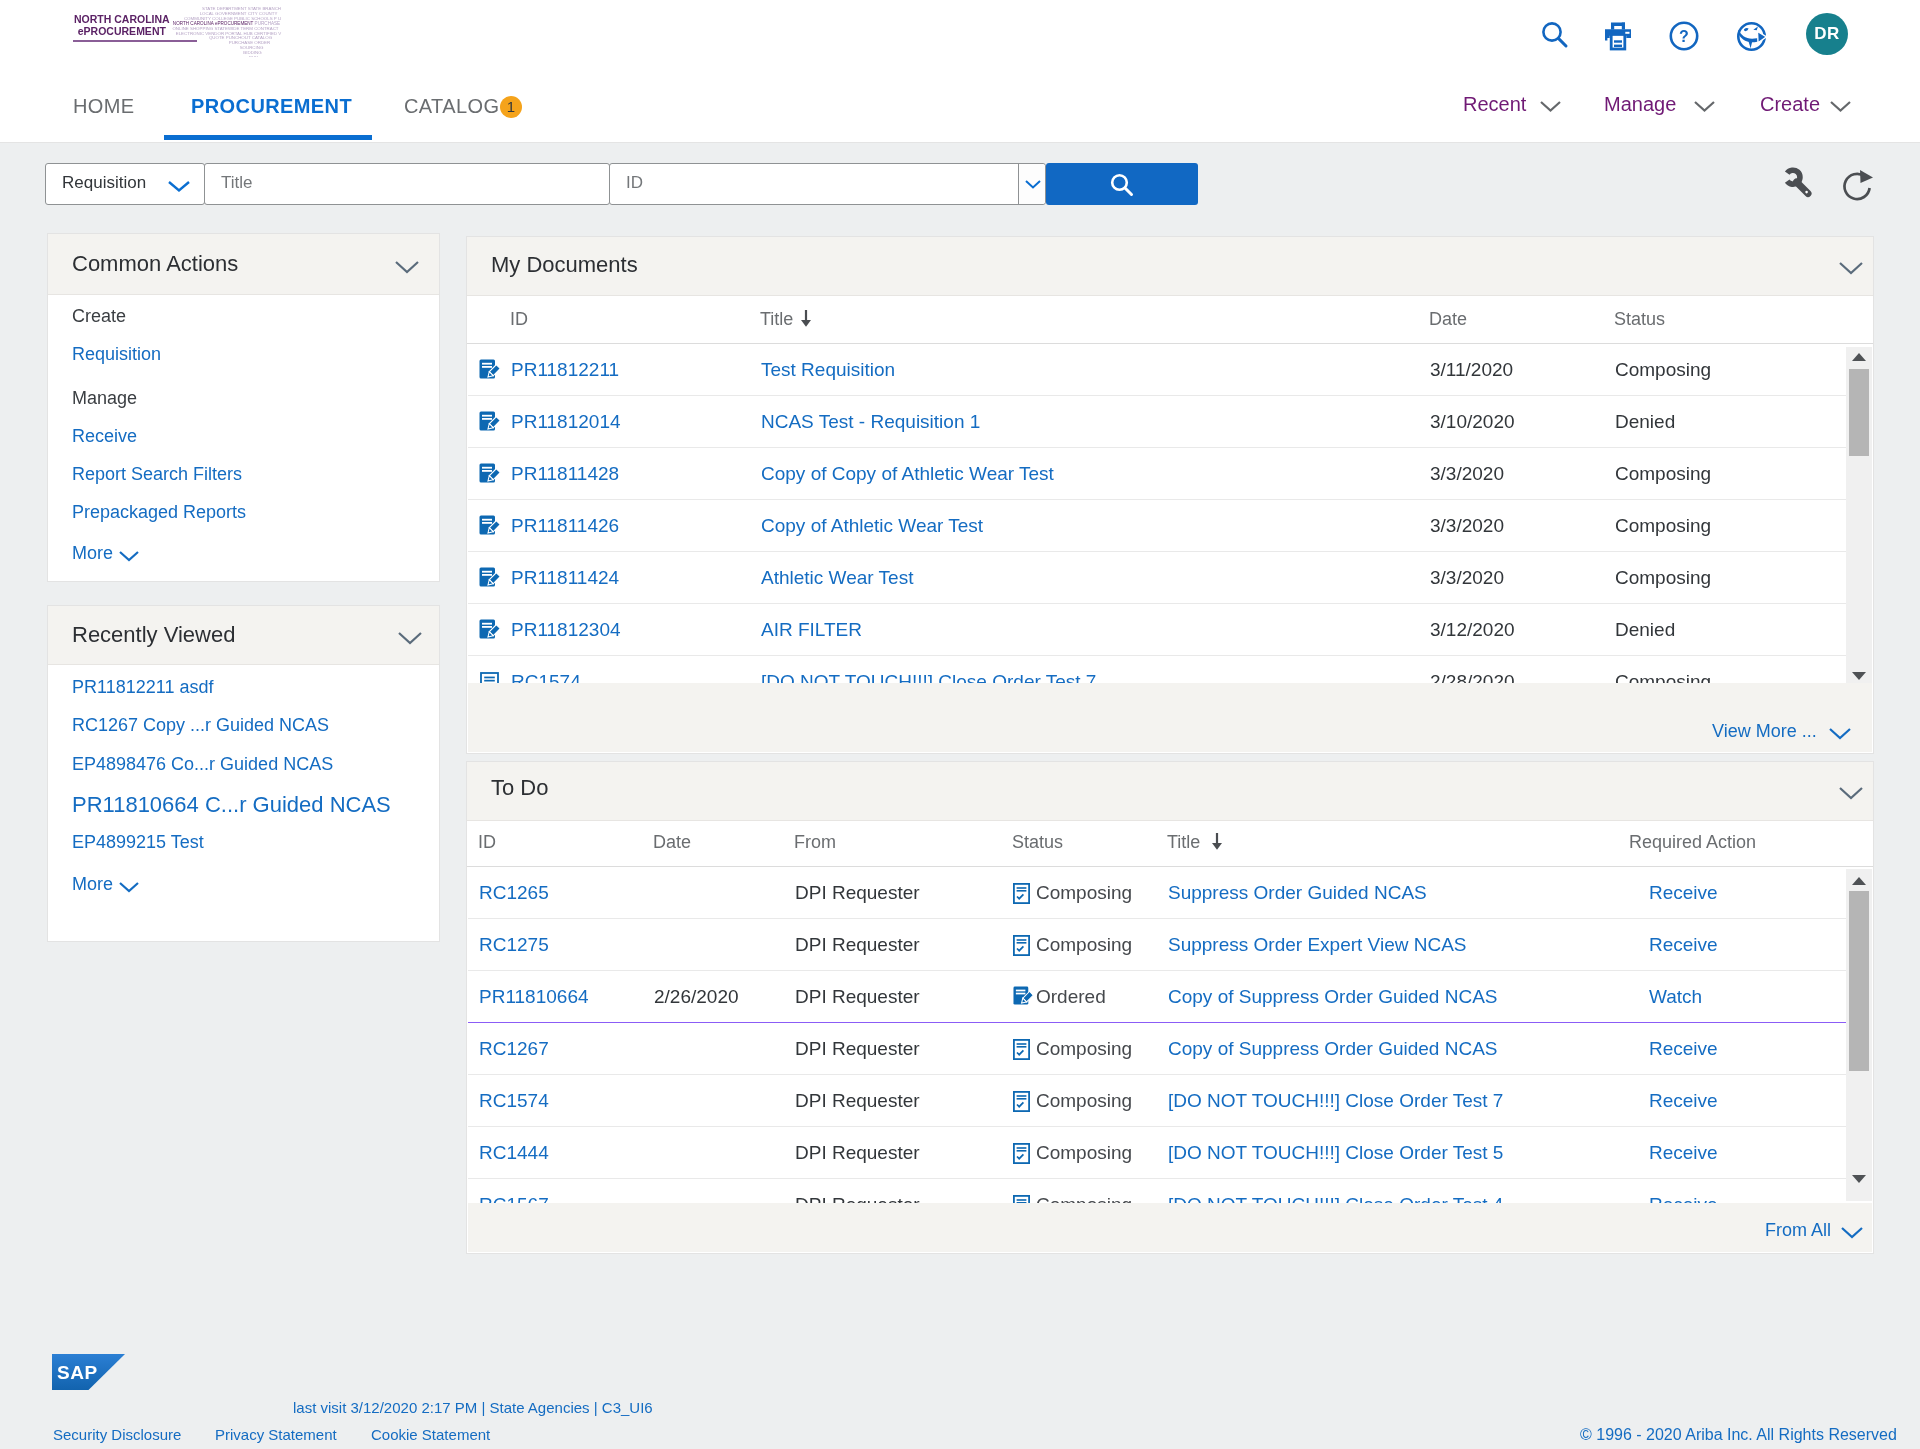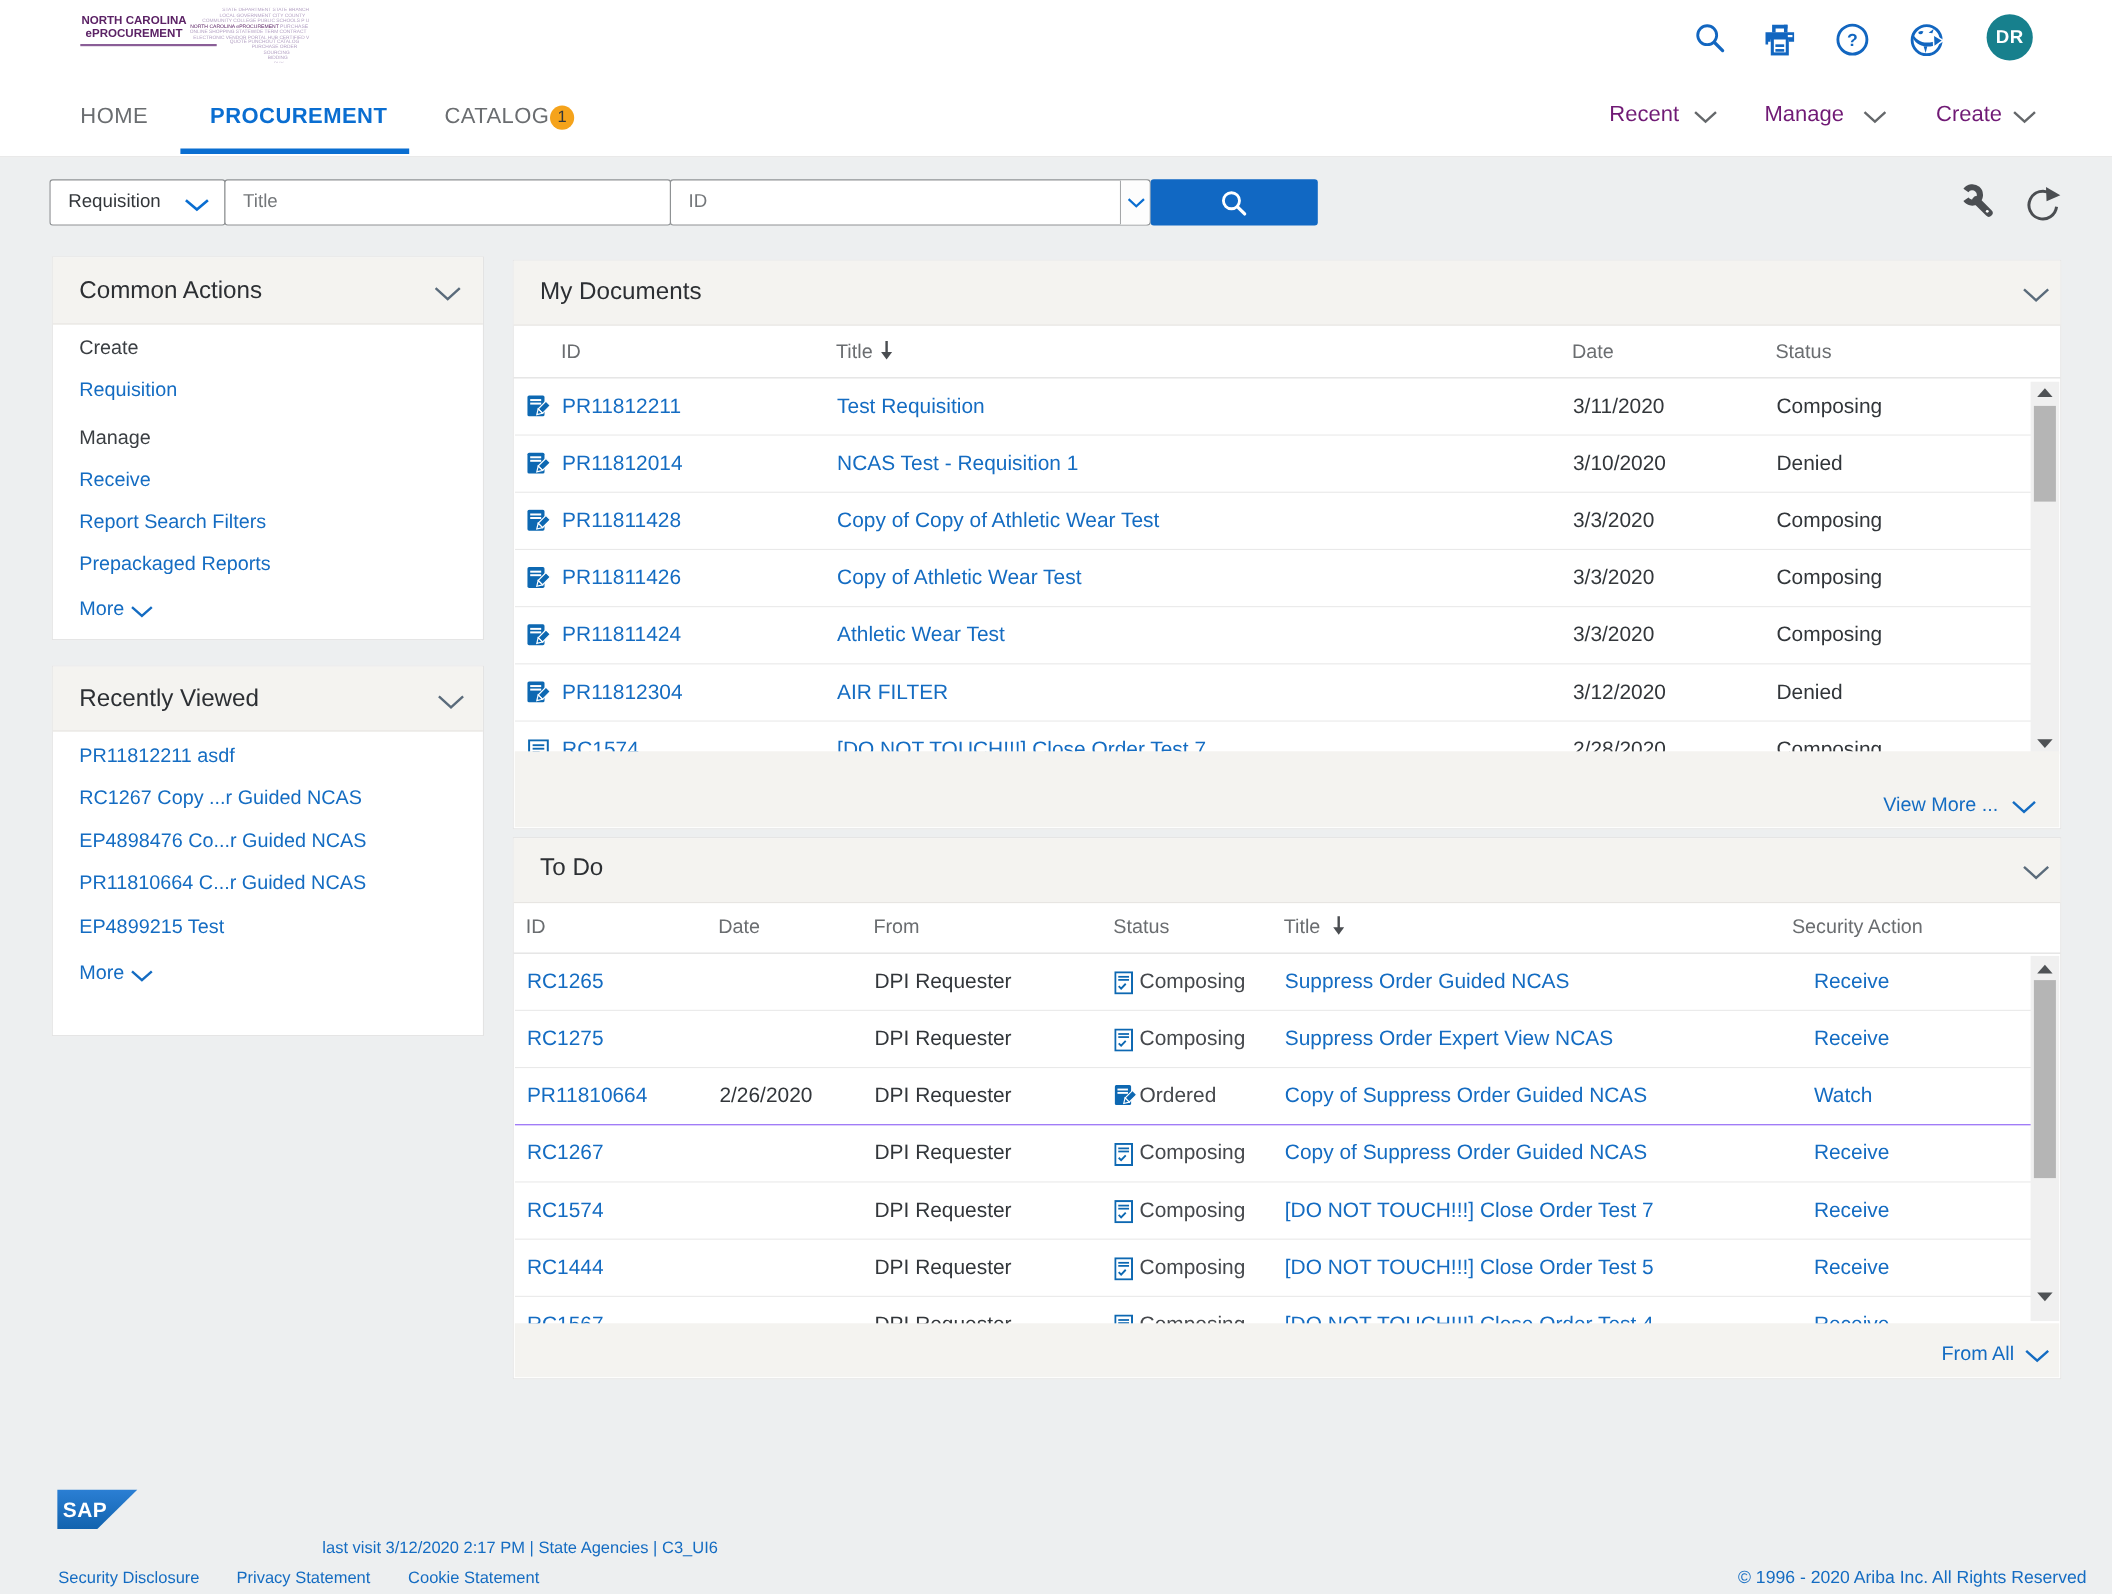--- a/index.html
+++ b/index.html
@@ -158,21 +158,21 @@
 <div class="panel" style="left:47px; top:605px; width:393px; height:337px;">
   <div class="panel-head">
       <div class="panel-title" style="top:16px;">Recently Viewed</div>
     <svg class="chev" style="left:349px; top:25px;" width="26" height="14" viewBox="0 0 26 14">
         <polyline points="2,2 13,12 24,2" fill="none" stroke="#5a6b7b" stroke-width="2.2"></polyline>
       </svg>
   </div>
   <a class="abs link" style="left:24px; top:71px; font-size:18px;">PR11812211 asdf</a>
   <a class="abs link" style="left:24px; top:109px; font-size:18px;">RC1267 Copy ...r Guided NCAS</a>
   <a class="abs link" style="left:24px; top:148px; font-size:18px;">EP4898476 Co...r Guided NCAS</a>
-  <a class="abs link" style="left:24px; top:186px; font-size:18px;">PR11810664 C...r Guided NCAS</a>
+  <a class="abs link" style="left:24px; top:186px; font-size:22px;">PR11810664 C...r Guided NCAS</a>
   <a class="abs link" style="left:24px; top:226px; font-size:18px;">EP4899215 Test</a>
   <a class="abs link" style="left:24px; top:268px; font-size:18px;">More</a>
   <svg class="chev" style="left:70px; top:275px;" width="22" height="12" viewBox="0 0 22 12">
       <polyline points="2,2 11,10 20,2" fill="none" stroke="#146cc2" stroke-width="2.2"></polyline>
     </svg>
 </div>
 
 <div class="panel" id="mydocs" style="left:466px; top:236px; width:1408px; height:518px;">
   <div class="panel-head">
       <div class="panel-title" style="top:15px;">My Documents</div>
@@ -315,21 +315,21 @@
   </div>
   <div class="th" style="left:11px; top:70px;">ID</div>
   <div class="th" style="left:186px; top:70px;">Date</div>
   <div class="th" style="left:327px; top:70px;">From</div>
   <div class="th" style="left:545px; top:70px;">Status</div>
   <div class="th" style="left:700px; top:70px;">Title</div>
   <svg class="abs" style="left:744px; top:70px;" width="12" height="19" viewBox="0 0 12 19">
       <line x1="6" y1="1" x2="6" y2="12" stroke="#4a4d51" stroke-width="2.2"></line>
       <path d="M1 11 h10 l-5 6.8 z" fill="#4a4d51"></path>
     </svg>
-  <div class="th" style="left:1162px; top:70px;">Security Action</div>
+  <div class="th" style="left:1162px; top:70px;">Required Action</div>
   <div class="abs" style="left:0; top:104px; right:0; height:1px; background:#dcdcdc;"></div>
   <div class="abs" id="td-body" style="left:1px; top:105px; width:1379px; height:337px; overflow:hidden;">
     <div class="abs" style="left:0;top:0px;width:1379px;height:52px;border-bottom:1px solid #e9e9e9;">
         <a class="link td" style="left:11px;top:15px;">RC1265</a>
         <div class="td dark" style="left:327px;top:15px;">DPI Requester</div>
         <svg class="abs" style="left:545px;top:16px;" width="17" height="21" viewBox="0 0 17 21">
           <rect x="0.9" y="0.9" width="15.2" height="19.2" fill="none" stroke="#0d68b2" stroke-width="1.8"></rect>
           <rect x="3.6" y="4.2" width="9.8" height="1.6" fill="#0d68b2"></rect>
           <rect x="3.6" y="7" width="9.8" height="1.6" fill="#0d68b2"></rect>
           <path d="M4 13.5 l2.2 2.2 4.2-4.4" fill="none" stroke="#0d68b2" stroke-width="1.7"></path>

